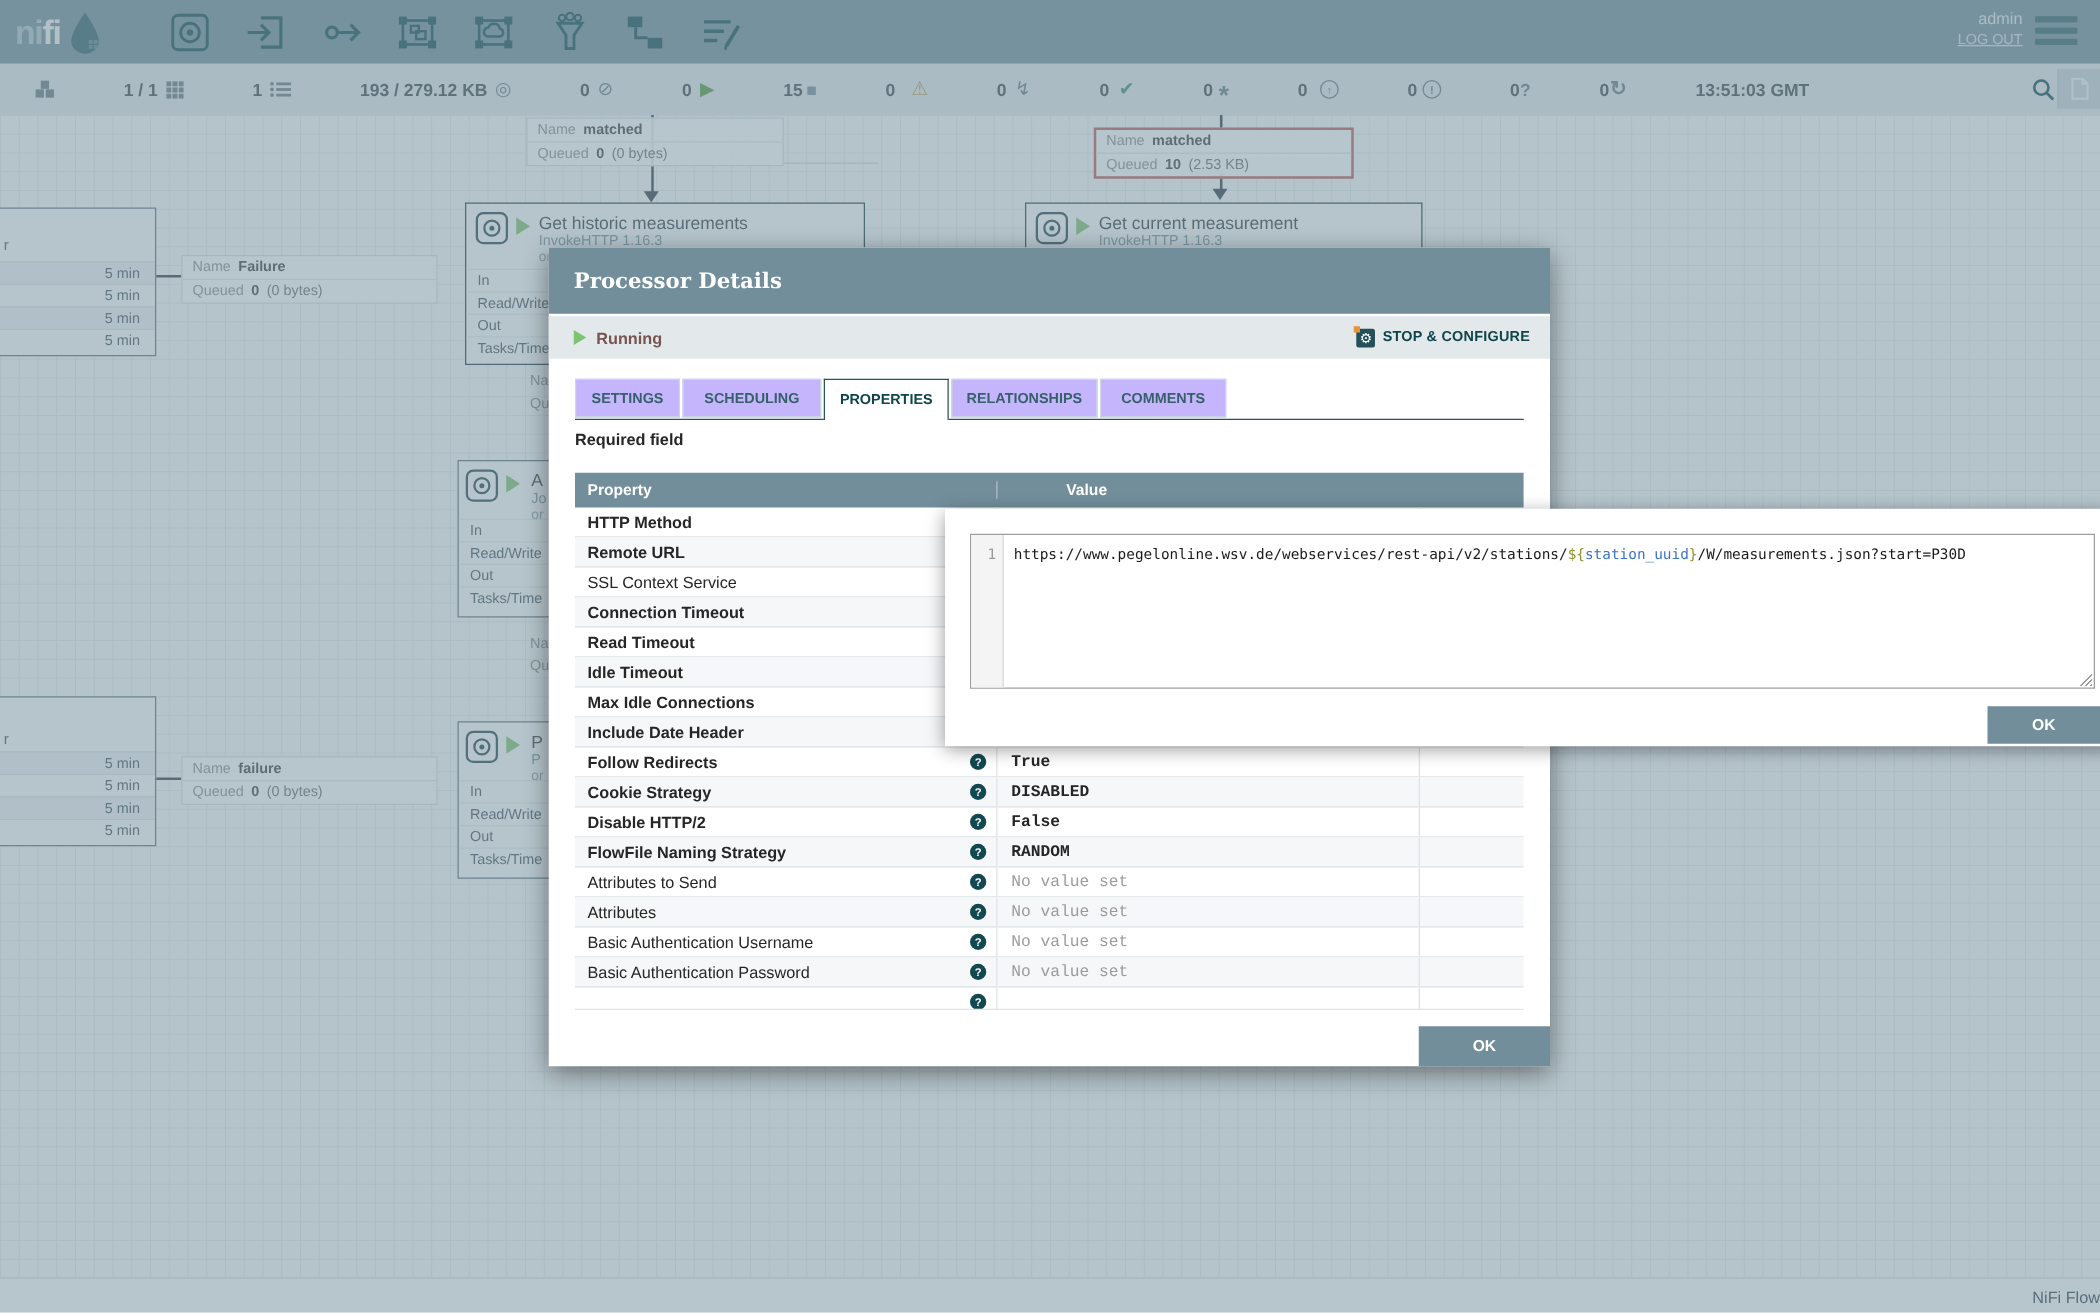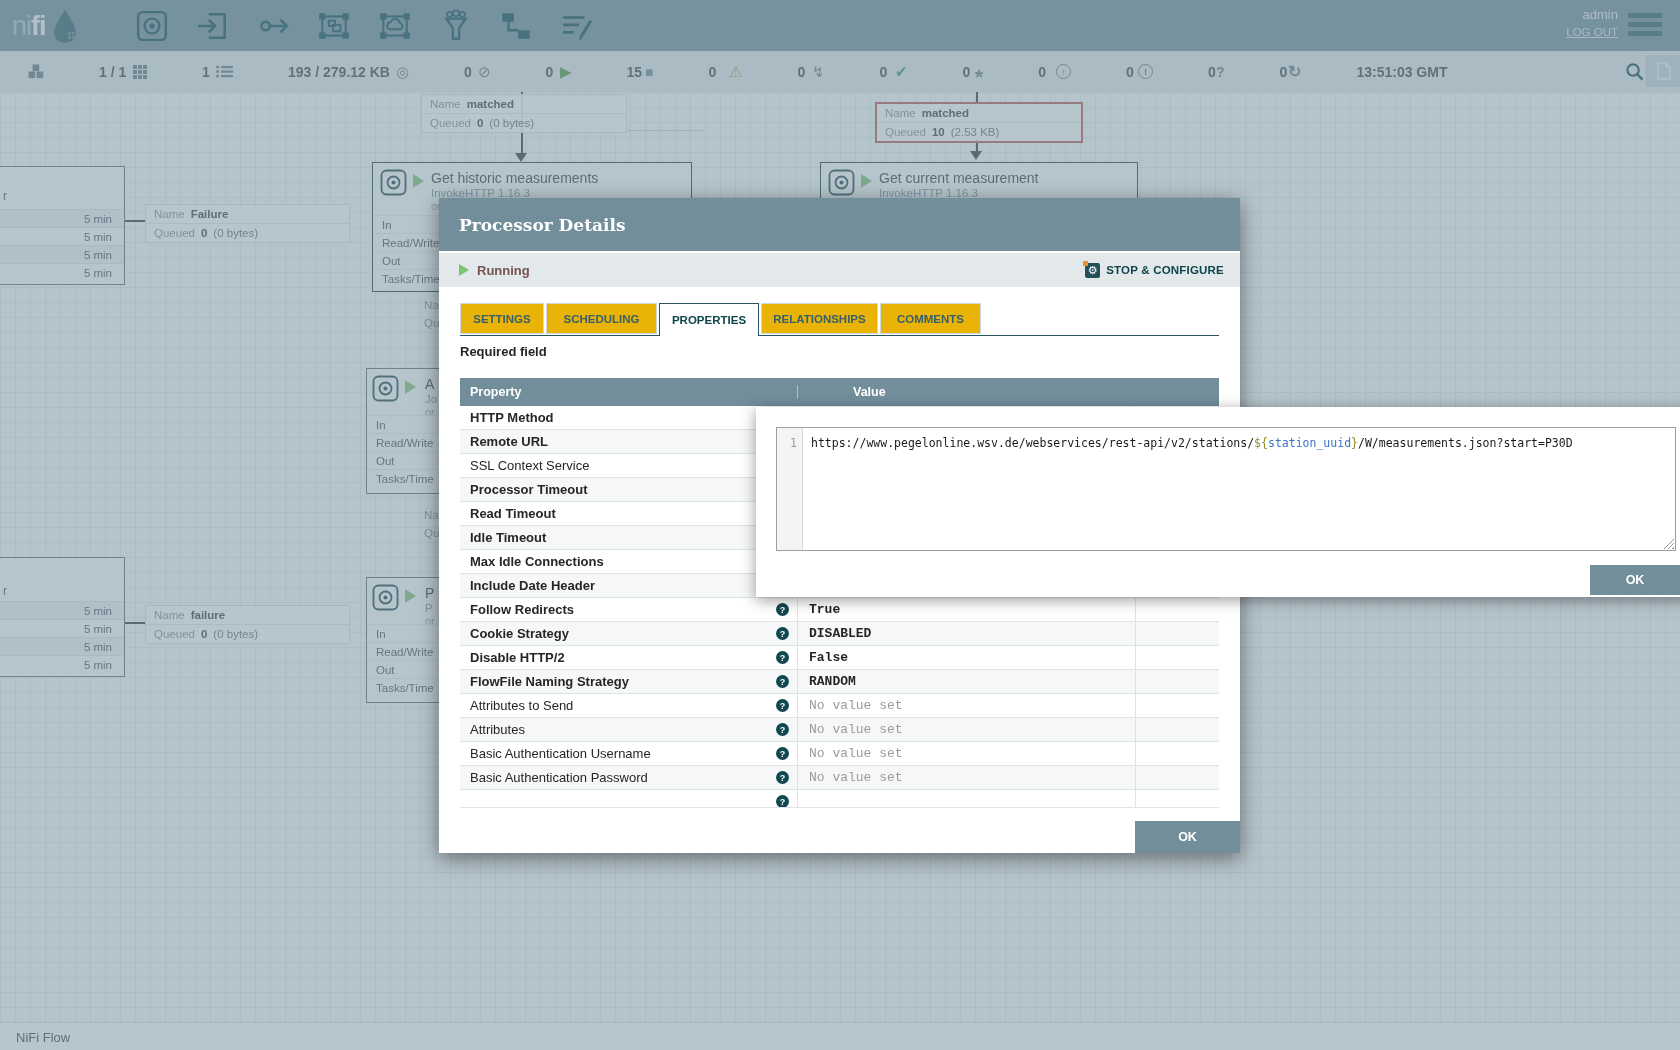--- a/index.html
+++ b/index.html
@@ -3,21 +3,21 @@
 <meta charset="utf-8">
 <style>
   html,body{margin:0;padding:0;}
   body{width:1680px;height:1050px;overflow:hidden;position:relative;
        font-family:"Liberation Sans",sans-serif;background:#FBFCFD;}
   .abs{position:absolute;}
 
   
   #header-bar{left:0;top:0;width:1680px;height:51px;background:#728E9B;z-index:1;}
   #logo{left:12px;top:7px;height:38px;display:flex;align-items:center;}
-  #logo .t1{font-size:27px;font-weight:normal;letter-spacing:-1px;color:rgba(228,238,242,.55);}
+  #logo .t1{font-size:27px;font-weight:bold;letter-spacing:-1px;color:rgba(228,238,242,.55);}
   #logo .t2{font-size:27px;font-weight:bold;letter-spacing:-1px;color:rgba(255,255,255,.92);}
   #toolbox .tool{position:absolute;top:9px;width:34px;height:34px;color:#0A4A52;cursor:grab;}
   #user-area{right:62px;top:7px;text-align:right;}
   #user-name{font-size:13px;color:#E4ECEF;}
   #logout-link{font-size:11.5px;color:#D9E2E6;text-decoration:underline;cursor:pointer;margin-top:4px;}
   #menu-icon{right:18px;top:13px;width:34px;cursor:pointer;}
   #menu-icon div{height:5px;background:#2E5E69;margin-bottom:4px;border-radius:1px;}
 
   #status-bar{left:0;top:51px;width:1680px;height:41px;background:#E3E8EB;border-bottom:1px solid #C9D5DA;z-index:1;}
   .stat{position:absolute;top:0;height:41px;display:flex;align-items:center;gap:7px;}
@@ -63,41 +63,41 @@
   .conn .v{color:#3A3A3A;font-weight:600;}
   .conn .sz{color:#6B6B6B;font-weight:normal;}
   .lbl-frag{position:absolute;font-size:11.5px;color:#8C8C8C;z-index:2;}
   .vline{position:absolute;width:2px;background:#2B3B42;z-index:1;}
   .hline{position:absolute;height:2px;background:#2B3B42;z-index:1;}
   .hline.soft{height:1px;background:#CBD6DB;}
   .arr-down{position:absolute;width:0;height:0;border-top:9px solid #2B3B42;border-left:6px solid transparent;border-right:6px solid transparent;z-index:1;}
   .arr-left{position:absolute;width:0;height:0;border-right:9px solid #2B3B42;border-top:6px solid transparent;border-bottom:6px solid transparent;z-index:1;}
 
   #footer-bar{left:0;top:1022px;width:1680px;height:28px;background:rgba(255,255,255,.82);
-    border-top:1px solid #D5DEE2;display:flex;align-items:center;z-index:1;}
+    border-top:1px solid #D5DEE2;display:flex;align-items:center;z-index:1;justify-content:flex-end;}
   #breadcrumb{margin-left:16px;font-size:13px;color:#30404A;cursor:pointer;}
 
   
   #dim{left:0;top:0;width:1680px;height:1050px;background:rgba(124,150,162,0.55);z-index:5;}
 
   
   #dialog{left:439px;top:198px;width:801px;height:655px;background:#fff;z-index:10;
     box-shadow:0 5px 20px rgba(0,0,0,.45);}
   #dlg-header{position:absolute;left:0;top:0;width:100%;height:53px;background:#728E9B;display:flex;align-items:center;}
   #dlg-title{margin-left:20px;font-family:"DejaVu Serif",serif;font-weight:bold;font-size:17px;color:#fff;}
   #dlg-statusbar{position:absolute;left:0;top:55px;width:100%;height:34px;background:#E3E8EB;display:flex;align-items:center;}
   #run-play{margin-left:20px;width:0;height:0;border-left:10px solid #7DC470;border-top:6px solid transparent;border-bottom:6px solid transparent;}
   #run-label{margin-left:8px;font-size:13px;font-weight:bold;color:#775351;}
   #stop-config{position:absolute;right:16px;top:0;height:34px;display:flex;align-items:center;gap:6px;cursor:pointer;}
   #stop-config .gear-box{position:relative;width:15px;height:15px;background:#24505A;border-radius:2px;
      display:flex;align-items:center;justify-content:center;color:#fff;font-size:11px;}
   #stop-config .gear-box i{position:absolute;left:-2px;top:-2px;width:5px;height:5px;background:#E8933C;}
   #stop-config .sc-label{font-size:11.5px;font-weight:bold;color:#0E444C;letter-spacing:.2px;}
   #tabs{position:absolute;left:21px;top:105px;width:759px;height:32px;border-bottom:1px solid #2A545C;display:flex;gap:2px;}
-  .tab{height:31px;box-sizing:border-box;border:1px solid #CBD8DC;background:#eab308;display:flex;align-items:center;justify-content:center;
+  .tab{height:31px;box-sizing:border-box;border:1px solid #CBD8DC;background:#c4b5fd;display:flex;align-items:center;justify-content:center;
     font-size:11.5px;font-weight:bold;color:#36606A;cursor:pointer;}
   .tab:nth-child(1){width:84px;}.tab:nth-child(2){width:111px;}.tab:nth-child(3){width:100px;}
   .tab:nth-child(4){width:117px;}.tab:nth-child(5){width:101px;}
   .tab.active{background:#fff;border:1px solid #2A545C;border-bottom:none;height:33px;margin-bottom:-1px;z-index:2;color:#0E444C;}
   #required-note{position:absolute;left:21px;top:146px;font-size:13px;font-weight:bold;color:#262626;}
   #prop-table{position:absolute;left:21px;top:180px;width:759px;height:429px;overflow:hidden;border-bottom:1px solid #DDE4E8;}
   #prop-head{height:28px;background:#728E9B;display:flex;align-items:center;color:#fff;font-size:12.5px;font-weight:bold;gap:44px;}
   #prop-head .h1{width:338px;padding-left:10px;box-sizing:border-box;border-right:1px solid rgba(255,255,255,.45);}
   #prop-head .h2{padding-left:11px;}
   .prow{height:24px;box-sizing:border-box;border-bottom:1px solid #DDE4E8;display:flex;align-items:center;font-size:13px;}
@@ -504,21 +504,21 @@
         </div>
         <div class="prow">
           <div class="c1">
             <span class="pname">SSL Context Service</span>
           </div>
           <div class="c2"></div>
           <div class="c3"></div>
         </div>
         <div class="prow">
           <div class="c1">
-            <span class="pname req">Processor Timeout</span>
+            <span class="pname req">Connection Timeout</span>
           </div>
           <div class="c2"></div>
           <div class="c3"></div>
         </div>
         <div class="prow">
           <div class="c1">
             <span class="pname req">Read Timeout</span>
           </div>
           <div class="c2"></div>
           <div class="c3"></div>

